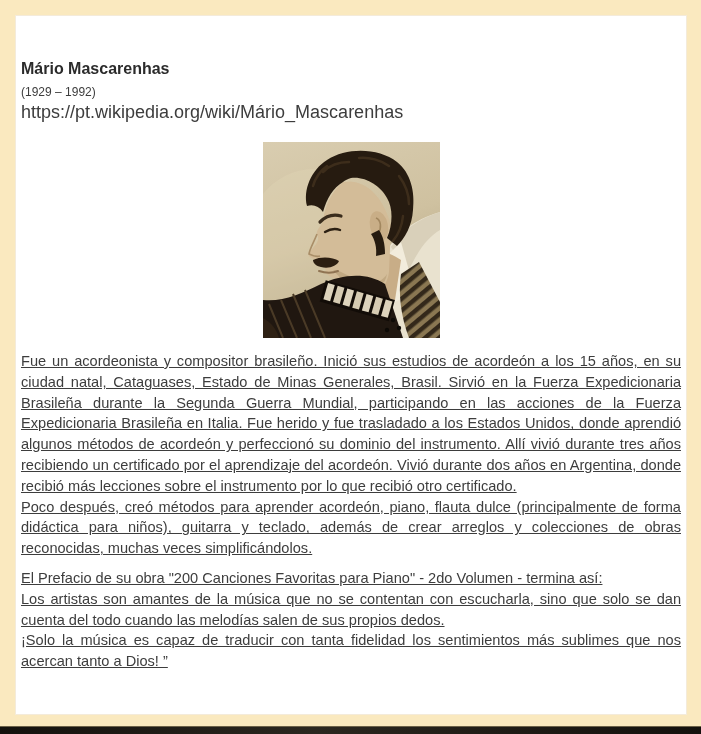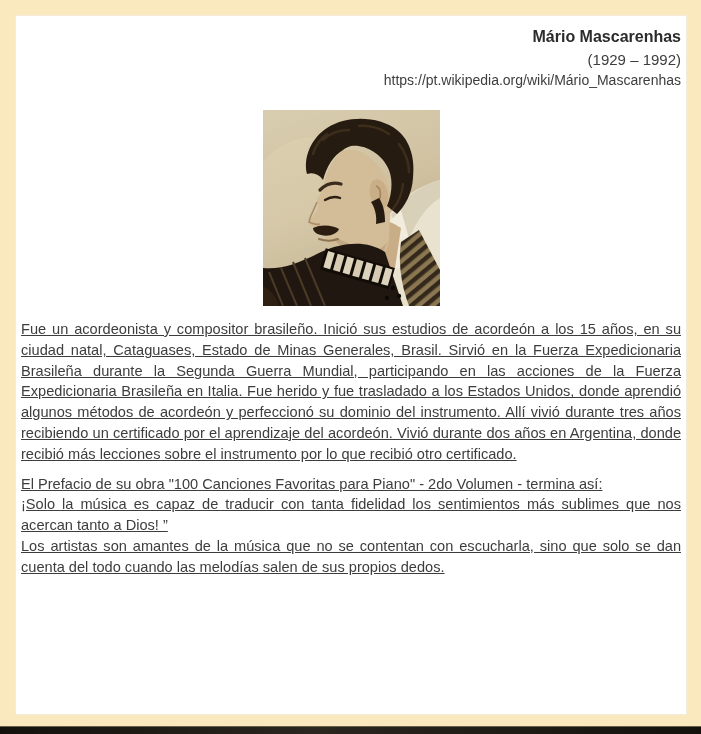--- a/index.html
+++ b/index.html
@@ -17,24 +17,24 @@
     overflow:hidden;
   }
   .page{position:absolute;inset:0;}
   .panel{
     position:absolute;
     left:15px;top:15px;width:672px;min-height:700px;
     background:var(--panel-background);
     border:1px solid rgba(214,184,122,0.28);
     padding:11px 5px 6px 5px;
   }
-  .hdr{text-align:right;color:var(--text);}
+  .hdr{text-align:left;color:var(--text);margin-top:32px;}
   .title{font-size:16px;font-weight:bold;line-height:20px;color:#2B2B2B;margin-bottom:3px;}
-  .dates{font-size:15px;line-height:20px;}
-  .url{font-size:14px;line-height:20px;color:var(--text);text-decoration:none;display:inline-block;}
+  .dates{font-size:12px;line-height:20px;}
+  .url{font-size:18px;line-height:20px;color:var(--text);text-decoration:none;display:inline-block;}
   .photo-wrap{text-align:center;margin-top:20px;line-height:0;}
   .photo-wrap svg{display:inline-block;}
   .bodytext{
     margin-top:13px;
     color:var(--text);
     font-size:14.6px;
     line-height:20.8px;
     text-align:justify;
   }
   .bodytext p{margin:0;text-decoration:underline;}
@@ -103,20 +103,21 @@
         </g>
         <circle cx="130" cy="178" r="2.2" fill="#0d0a06"></circle>
         <circle cx="136" cy="186" r="2.2" fill="#0d0a06"></circle>
         <circle cx="124" cy="188" r="2.2" fill="#0d0a06"></circle>
         <path d="M0,196 L0,176 C8,180 14,188 16,196 Z" fill="#2e2114"></path>
       </svg>
     </div>
 
     <div class="bodytext">
       <p>Fue un acordeonista y compositor brasileño. Inició sus estudios de acordeón a los 15 años, en su ciudad natal, Cataguases, Estado de Minas Generales, Brasil. Sirvió en la Fuerza Expedicionaria Brasileña durante la Segunda Guerra Mundial, participando en las acciones de la Fuerza Expedicionaria Brasileña en Italia. Fue herido y fue trasladado a los Estados Unidos, donde aprendió algunos métodos de acordeón y perfeccionó su dominio del instrumento. Allí vivió durante tres años recibiendo un certificado por el aprendizaje del acordeón. Vivió durante dos años en Argentina, donde recibió más lecciones sobre el instrumento por lo que recibió otro certificado.</p>
-      <p class="gap">El Prefacio de su obra "100 Canciones Favoritas para Piano" - 2do Volumen - termina así:</p>
+      <p>Poco después, creó métodos para aprender acordeón, piano, flauta dulce (principalmente de forma didáctica para niños), guitarra y teclado, además de crear arreglos y colecciones de obras reconocidas, muchas veces simplificándolos.</p>
+      <p class="gap">El Prefacio de su obra "200 Canciones Favoritas para Piano" - 2do Volumen - termina así:</p>
+      <p>Los artistas son amantes de la música que no se contentan con escucharla, sino que solo se dan cuenta del todo cuando las melodías salen de sus propios dedos.</p>
       <p>¡Solo la música es capaz de traducir con tanta fidelidad los sentimientos más sublimes que nos acercan tanto a Dios! ”</p>
-      <p>Los artistas son amantes de la música que no se contentan con escucharla, sino que solo se dan cuenta del todo cuando las melodías salen de sus propios dedos.</p>
     </div>
 
   </div>
   <div class="bottom-bar"></div>
 </div>
 
 </body></html>

